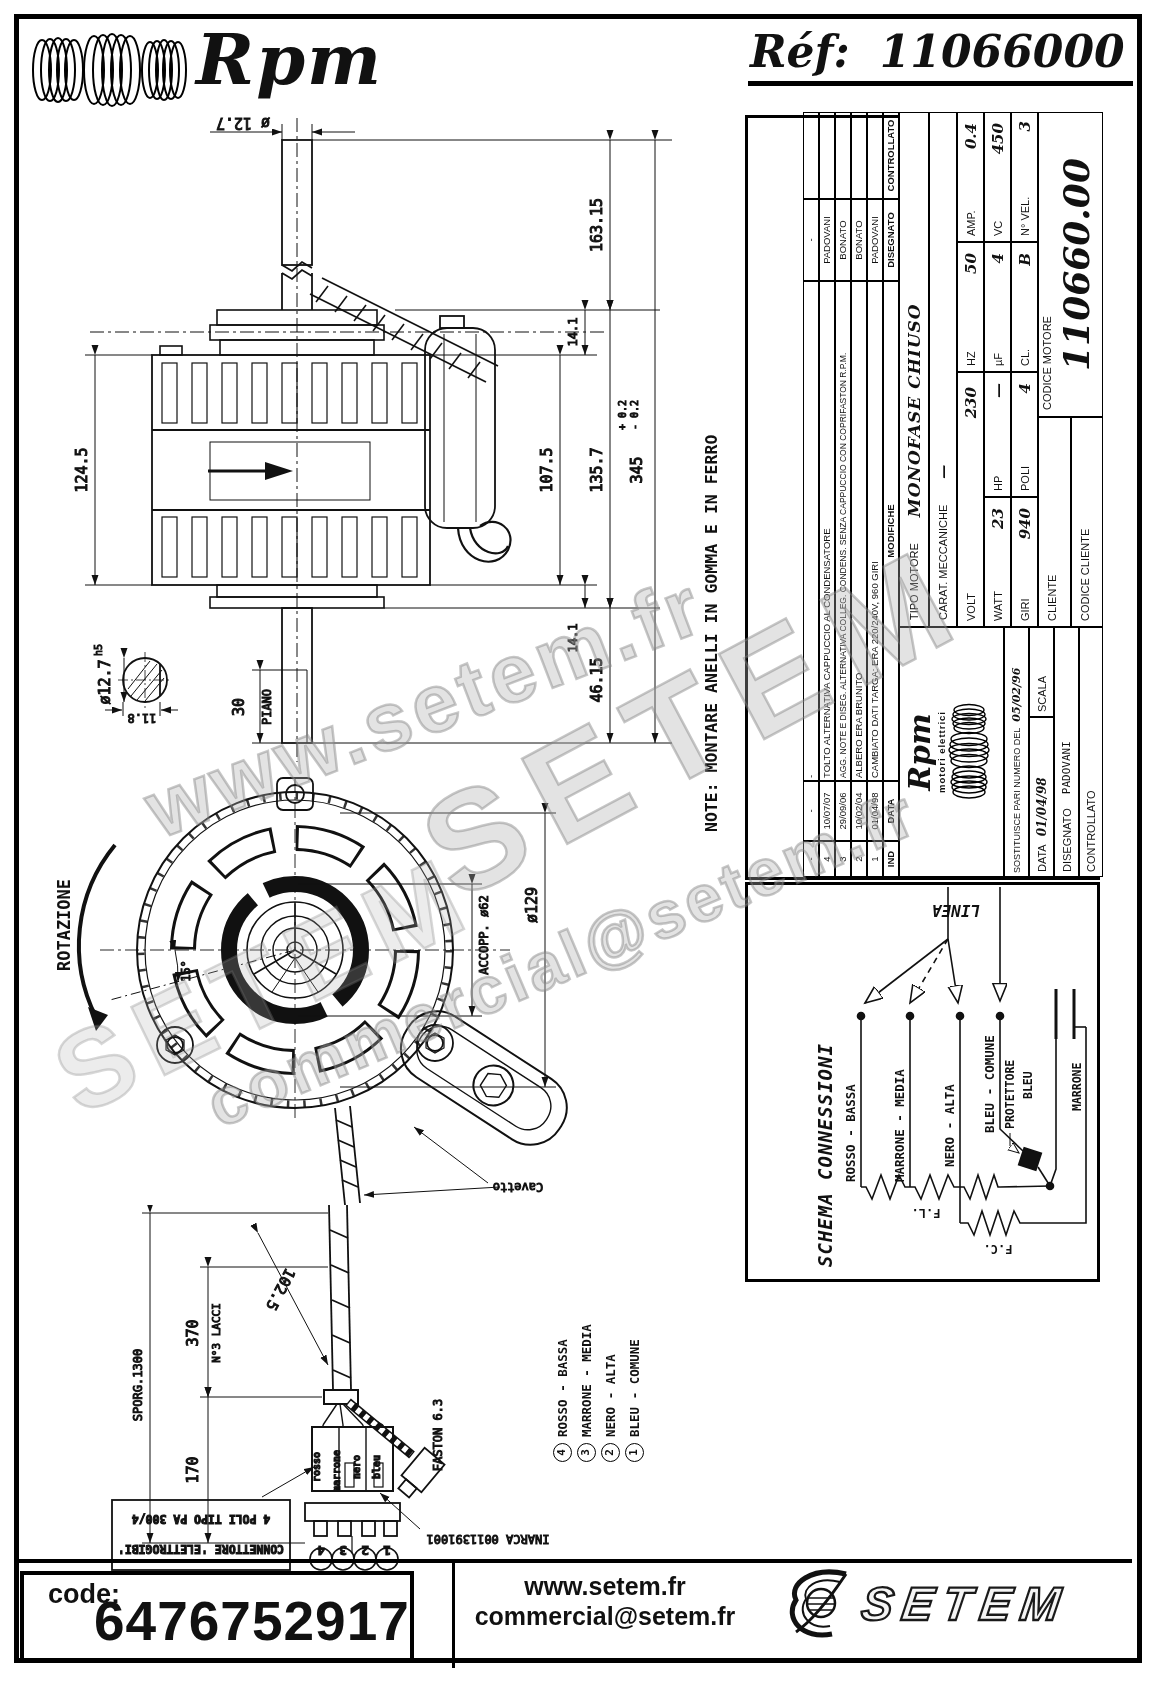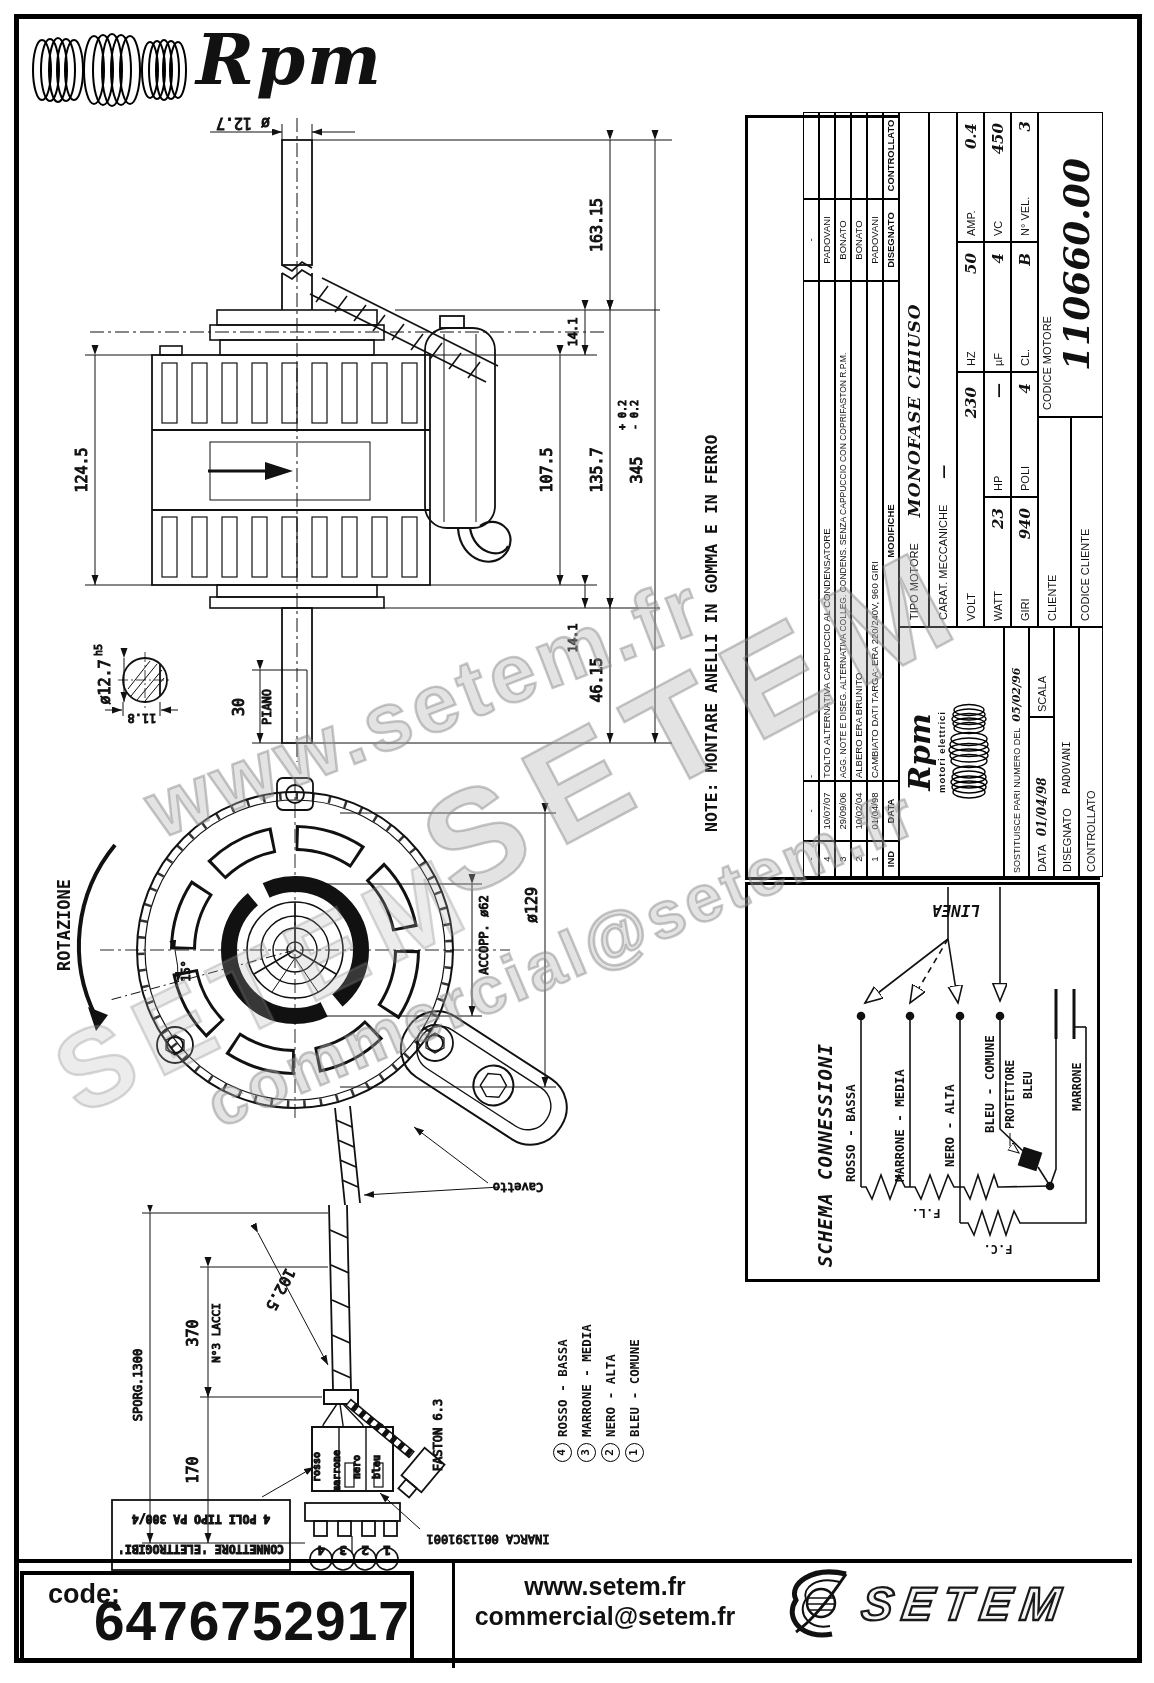--- a/index.html
+++ b/index.html
@@ -94,20 +94,24 @@
         <ellipse cx="-14" cy="0" rx="8" ry="28"></ellipse>
           <ellipse cx="-7" cy="0" rx="8" ry="29"></ellipse>
         <ellipse cx="0" cy="0" rx="8" ry="30"></ellipse>
           <ellipse cx="7" cy="0" rx="8" ry="29"></ellipse>
         <ellipse cx="14" cy="0" rx="8" ry="28"></ellipse>
       </g>
     </g>
   </svg>
   <div class="abs serifit" id="rpm-script">Rpm</div>
 
+  <div class="abs serifit" id="ref">
+    <span>Réf:</span>
+    <span>11066000</span>
+  </div>
 
   <svg class="abs" style="left:60px;top:110px;" width="640" height="660">
     <defs>
       <marker id="m1" markerWidth="12" markerHeight="10" refX="10" refY="3.5" orient="auto">
         <path d="M0,0 L10,3.5 L0,7 z" fill="#111"></path>
       </marker>
     </defs>
     <g stroke="#111" fill="none">
 
       <line x1="237" y1="8" x2="237" y2="652" stroke-dasharray="14 4 3 4" stroke-width="1"></line>

